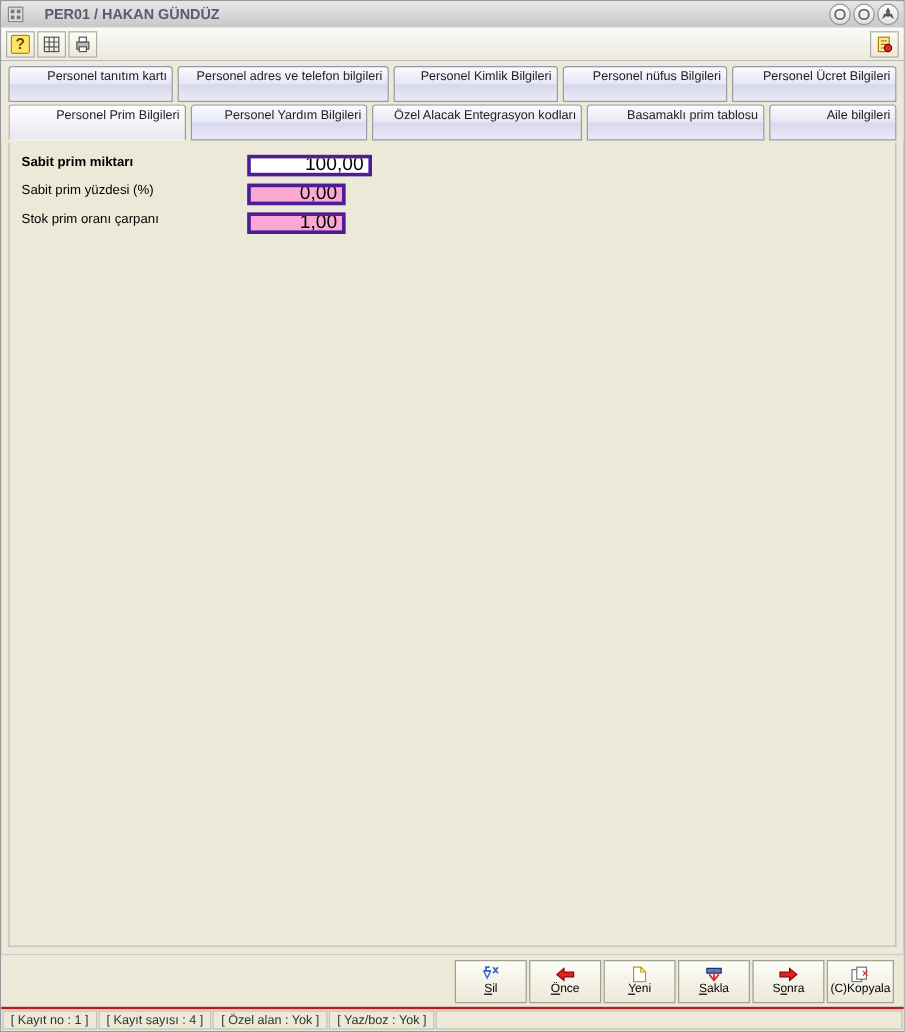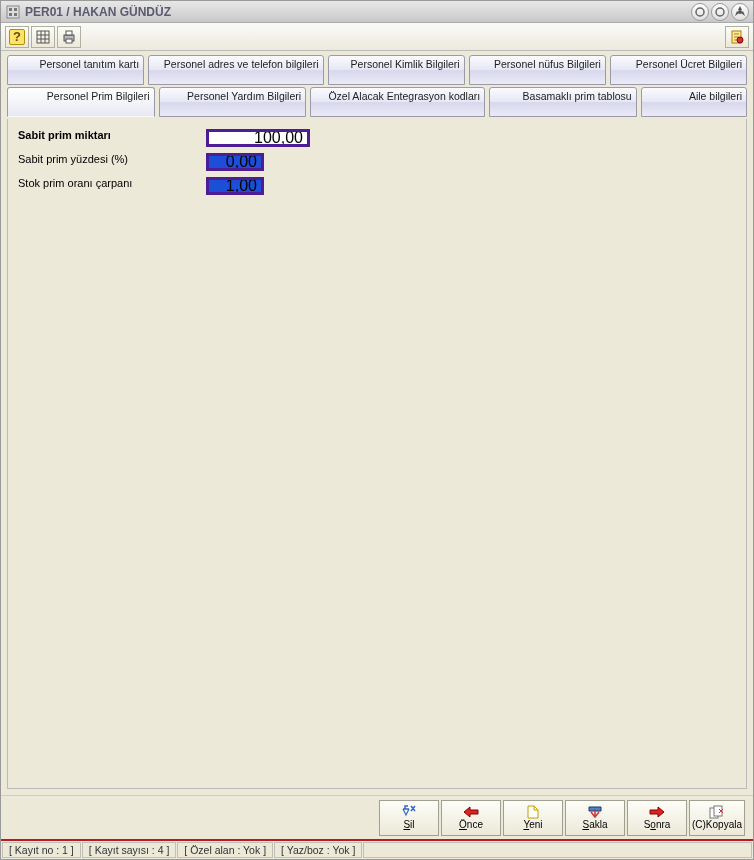--- a/index.html
+++ b/index.html
@@ -19,20 +19,21 @@
       border: 1px solid #999;
     }
     .titlebar {
       height: 22px;
       background: linear-gradient(to bottom, #e8e8e8 0%, #d8d8d8 50%, #c8c8c8 100%);
       display: flex;
       align-items: center;
       padding: 0 4px;
       border-bottom: 1px solid #aaa;
       border-radius: 6px 6px 0 0;
+      gap: 12px;
     }
     .titlebar-icon {
       width: 16px; height: 16px;
       margin-right: 4px;
       display: flex; align-items: center; justify-content: center;
       font-size: 11px;
     }
     .titlebar-text {
       flex: 1;
       font-weight: bold;
@@ -129,22 +130,22 @@
       border: 3px solid #4c1d95;
       background: #fff;
       height: 18px;
       font-size: 16px;
       text-align: right;
       padding: 0 4px;
       font-family: Tahoma, Arial, sans-serif;
     }
     .form-input.w1 { width: 104px; }
     .form-input.small {
-      width: 58px;
-      background: #1d4ed8;
+      width: 82px;
+      background: #f9a8d4;
     }
     .bottom-toolbar {
       height: 44px;
       background: #ece9d8;
       border-top: 1px solid #ccc;
       display: flex;
       justify-content: flex-end;
       align-items: center;
       padding: 3px 8px;
       gap: 2px;

